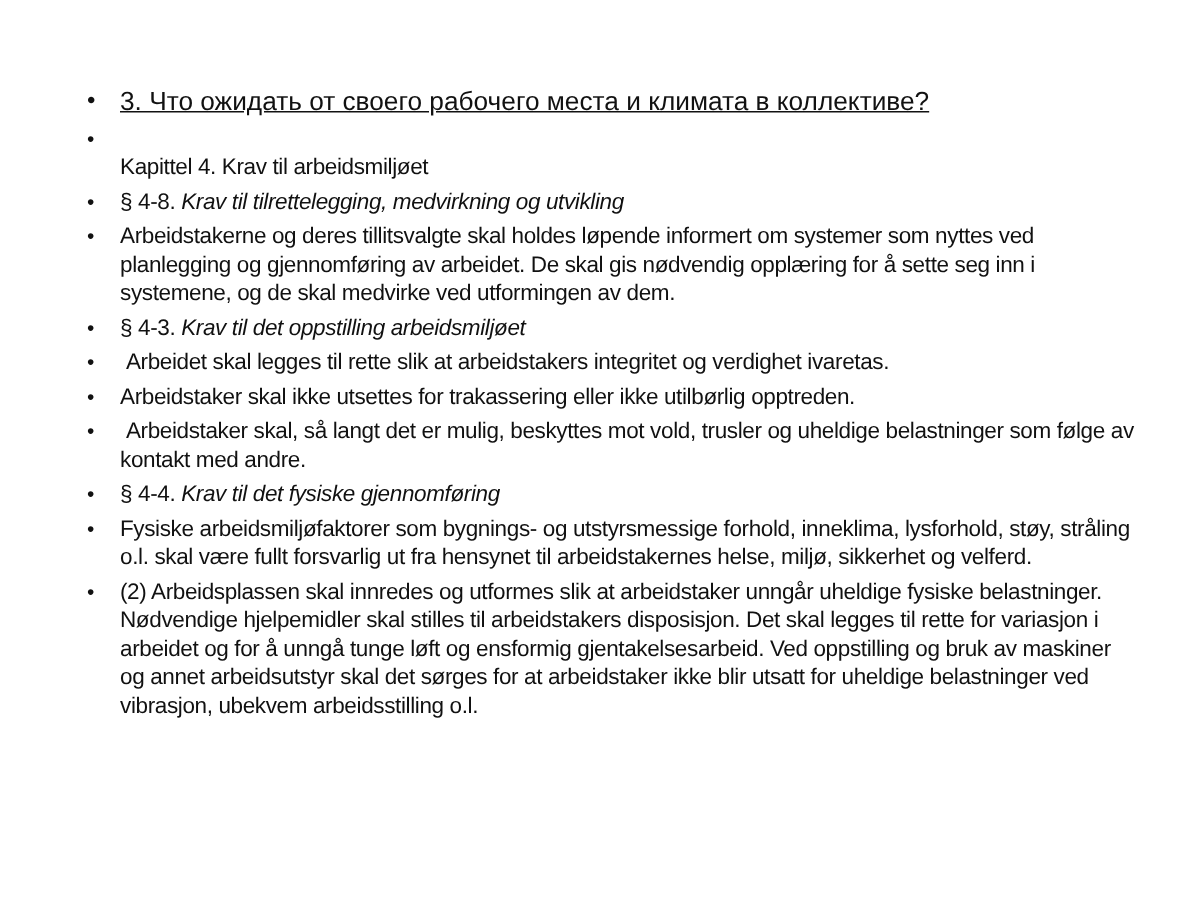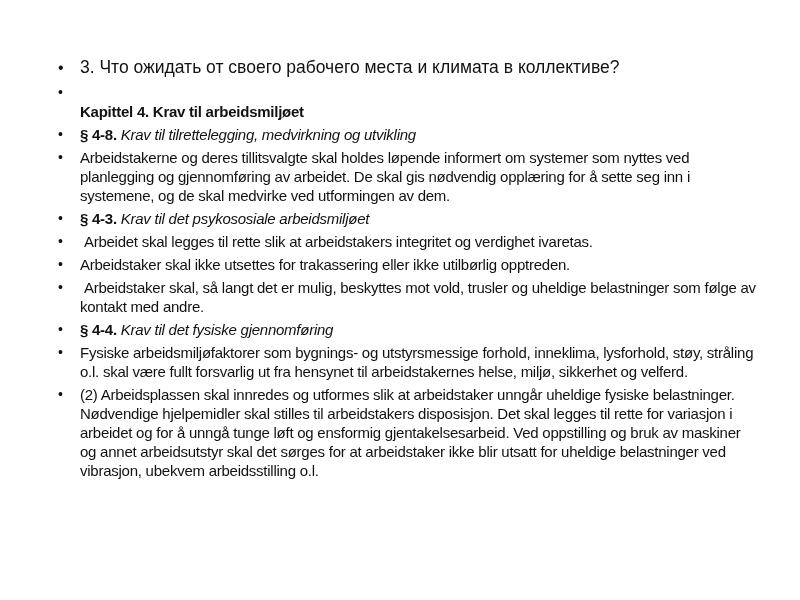--- a/index.html
+++ b/index.html
@@ -43,22 +43,23 @@
     color: #111111;
   }
   .bullet-item.large .bullet-marker {
     font-size: 16px;
     line-height: 23px;
   }
   .bullet-item.large .bullet-text {
     font-size: 17.5px;
     line-height: 23px;
     letter-spacing: 0;
+    text-decoration: underline;
   }
-  .seg-bold { font-weight: 700; text-align: right; }
+  .seg-bold { font-weight: 400; text-align: right; }
   .seg-italic { font-style: italic; text-align: center; }
 </style>
 </head>
 <body>
 
 <div class="slide">
   <div id="bullet-list">
       <div class="bullet-item large">
         <span class="bullet-marker">•</span>
         <div class="bullet-text"><span class="">3. Что ожидать от своего рабочего места и климата в коллективе?</span></div>
@@ -70,21 +71,21 @@
       <div class="bullet-item">
         <span class="bullet-marker">•</span>
         <div class="bullet-text"><span class="seg-bold ">§ 4-8.</span><span class="seg-italic"> Krav til tilrettelegging, medvirkning og utvikling</span></div>
       </div>
       <div class="bullet-item">
         <span class="bullet-marker">•</span>
         <div class="bullet-text"><span class="">Arbeidstakerne og deres tillitsvalgte skal holdes løpende informert om systemer som nyttes ved planlegging og gjennomføring av arbeidet. De skal gis nødvendig opplæring for å sette seg inn i systemene, og de skal medvirke ved utformingen av dem.</span></div>
       </div>
       <div class="bullet-item">
         <span class="bullet-marker">•</span>
-        <div class="bullet-text"><span class="seg-bold ">§ 4-3.</span><span class="seg-italic"> Krav til det psykososiale arbeidsmiljøet</span></div>
+        <div class="bullet-text"><span class="seg-bold ">§ 4-3.</span><span class="seg-italic"> Krav til det oppstilling arbeidsmiljøet</span></div>
       </div>
       <div class="bullet-item">
         <span class="bullet-marker">•</span>
         <div class="bullet-text"><span class=""> Arbeidet skal legges til rette slik at arbeidstakers integritet og verdighet ivaretas.</span></div>
       </div>
       <div class="bullet-item">
         <span class="bullet-marker">•</span>
         <div class="bullet-text"><span class="">Arbeidstaker skal ikke utsettes for trakassering eller ikke utilbørlig opptreden.</span></div>
       </div>
       <div class="bullet-item">

